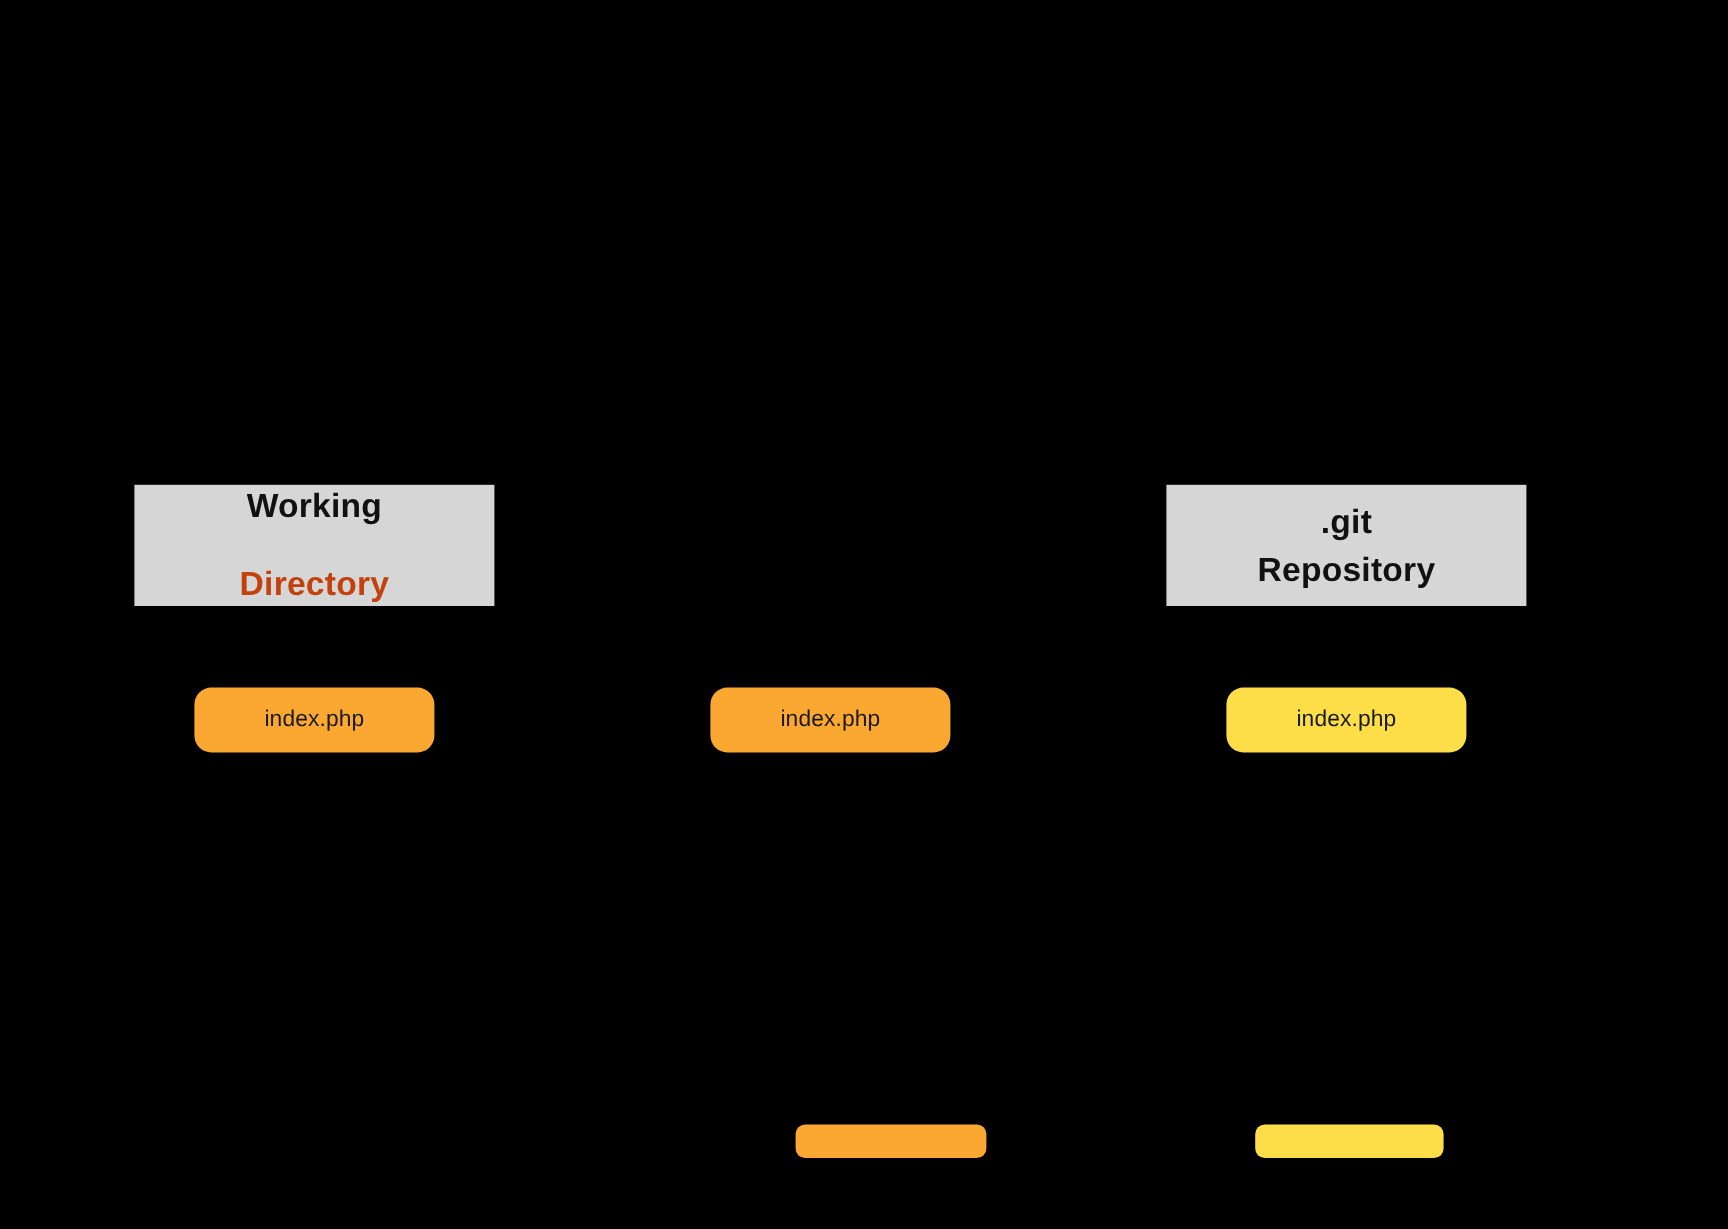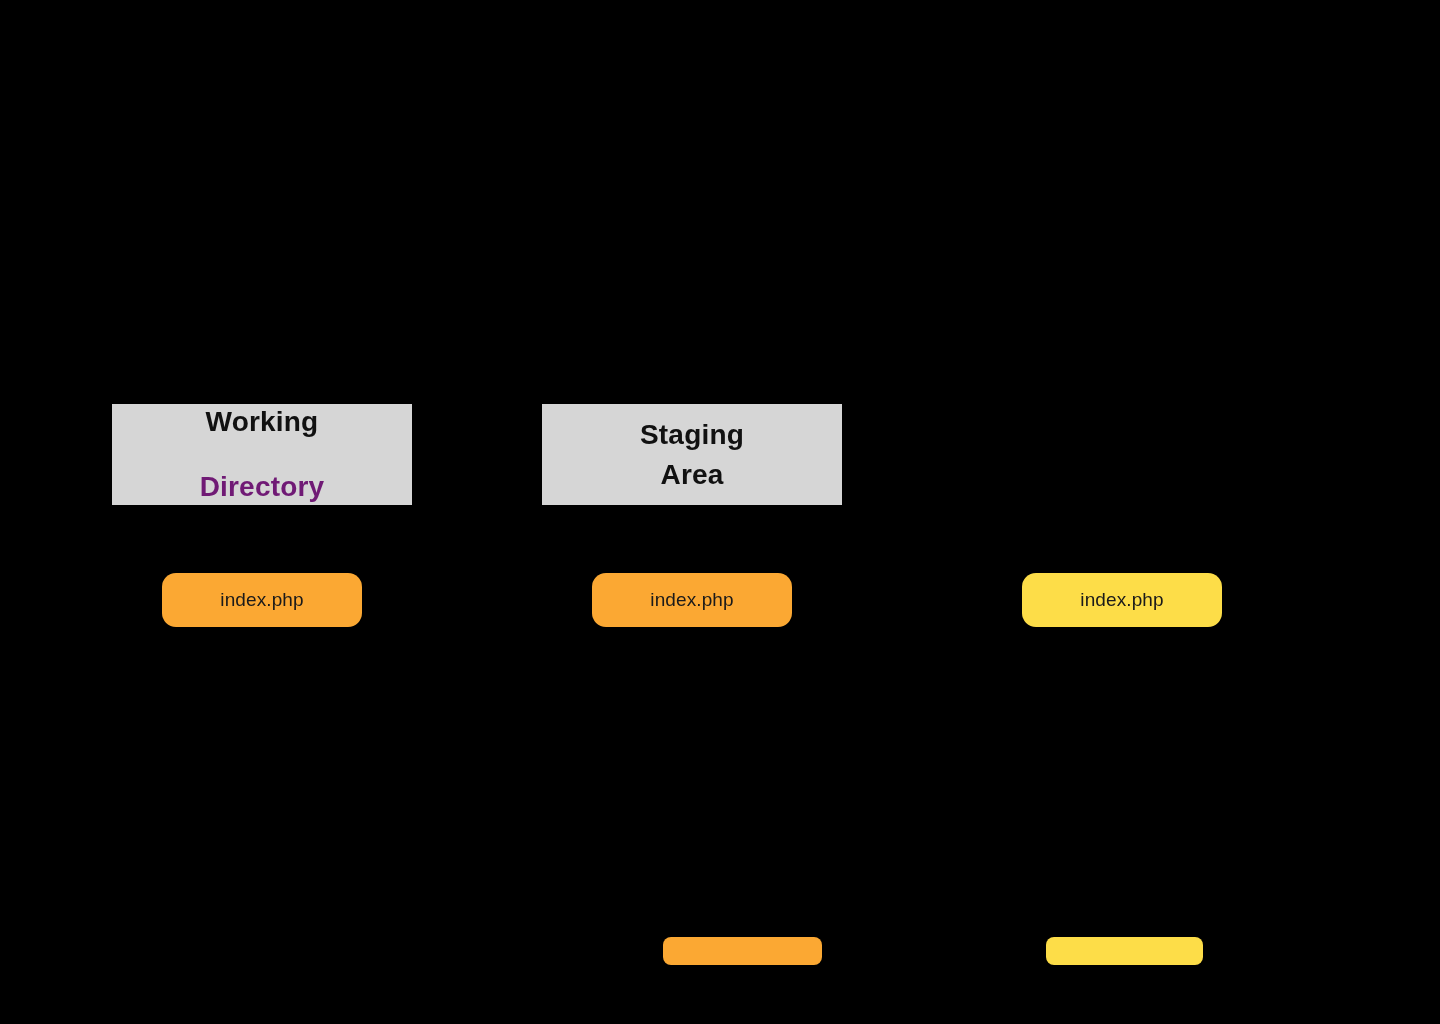--- a/index.html
+++ b/index.html
@@ -78,28 +78,28 @@
   .stub-1 { left: 663px;  top: 937px; width: 159px; height: 28px; }
   .stub-2 { left: 1046px; top: 937px; width: 157px; height: 28px; }
 </style>
 </head>
 <body style="background: rgb(0, 0, 0);">
 
 <div id="stage" style="background: rgb(0, 0, 0);">
 
   <div class="zone-box zone-1" style="background: rgb(214, 214, 214);">
     <div class="zone-label" style="color: rgb(17, 17, 17);">Working</div>
-    <div class="zone-label" style="color: #701a75;">Directory</div>
+    <div class="zone-label" style="color: #c2410c;">Directory</div>
   </div>
 
-  <div class="zone-box zone-2" style="background: rgb(214, 214, 214);">
-    <div class="zone-label" style="color: rgb(17, 17, 17);">Staging</div>
-    <div class="zone-label" style="color: rgb(17, 17, 17);">Area</div>
+
+  <div class="zone-box zone-3" style="background: rgb(214, 214, 214);">
+    <div class="zone-label" style="color: rgb(17, 17, 17);">.git</div>
+    <div class="zone-label" style="color: rgb(17, 17, 17);">Repository</div>
   </div>
-
 
   <div class="file-pill pill-1" style="background: rgb(251, 168, 51);">
     <span class="file-pill-label" style="color: rgb(26, 26, 26);">index.php</span>
   </div>
 
   <div class="file-pill pill-2" style="background: rgb(251, 168, 51);">
     <span class="file-pill-label" style="color: rgb(26, 26, 26);">index.php</span>
   </div>
 
   <div class="file-pill pill-3" style="background: rgb(253, 221, 72);">

